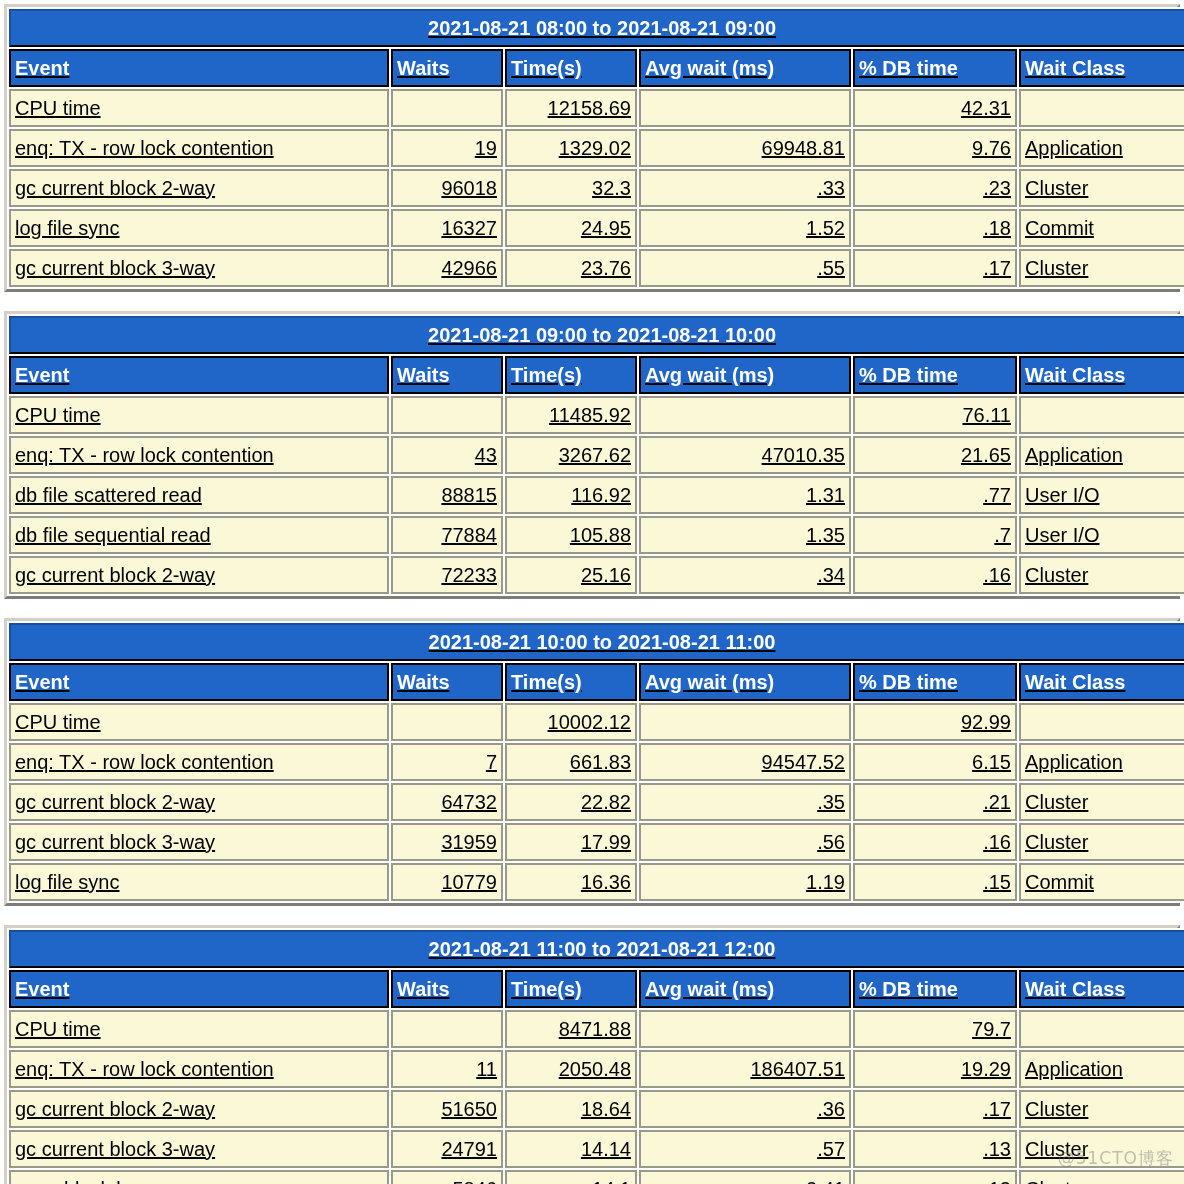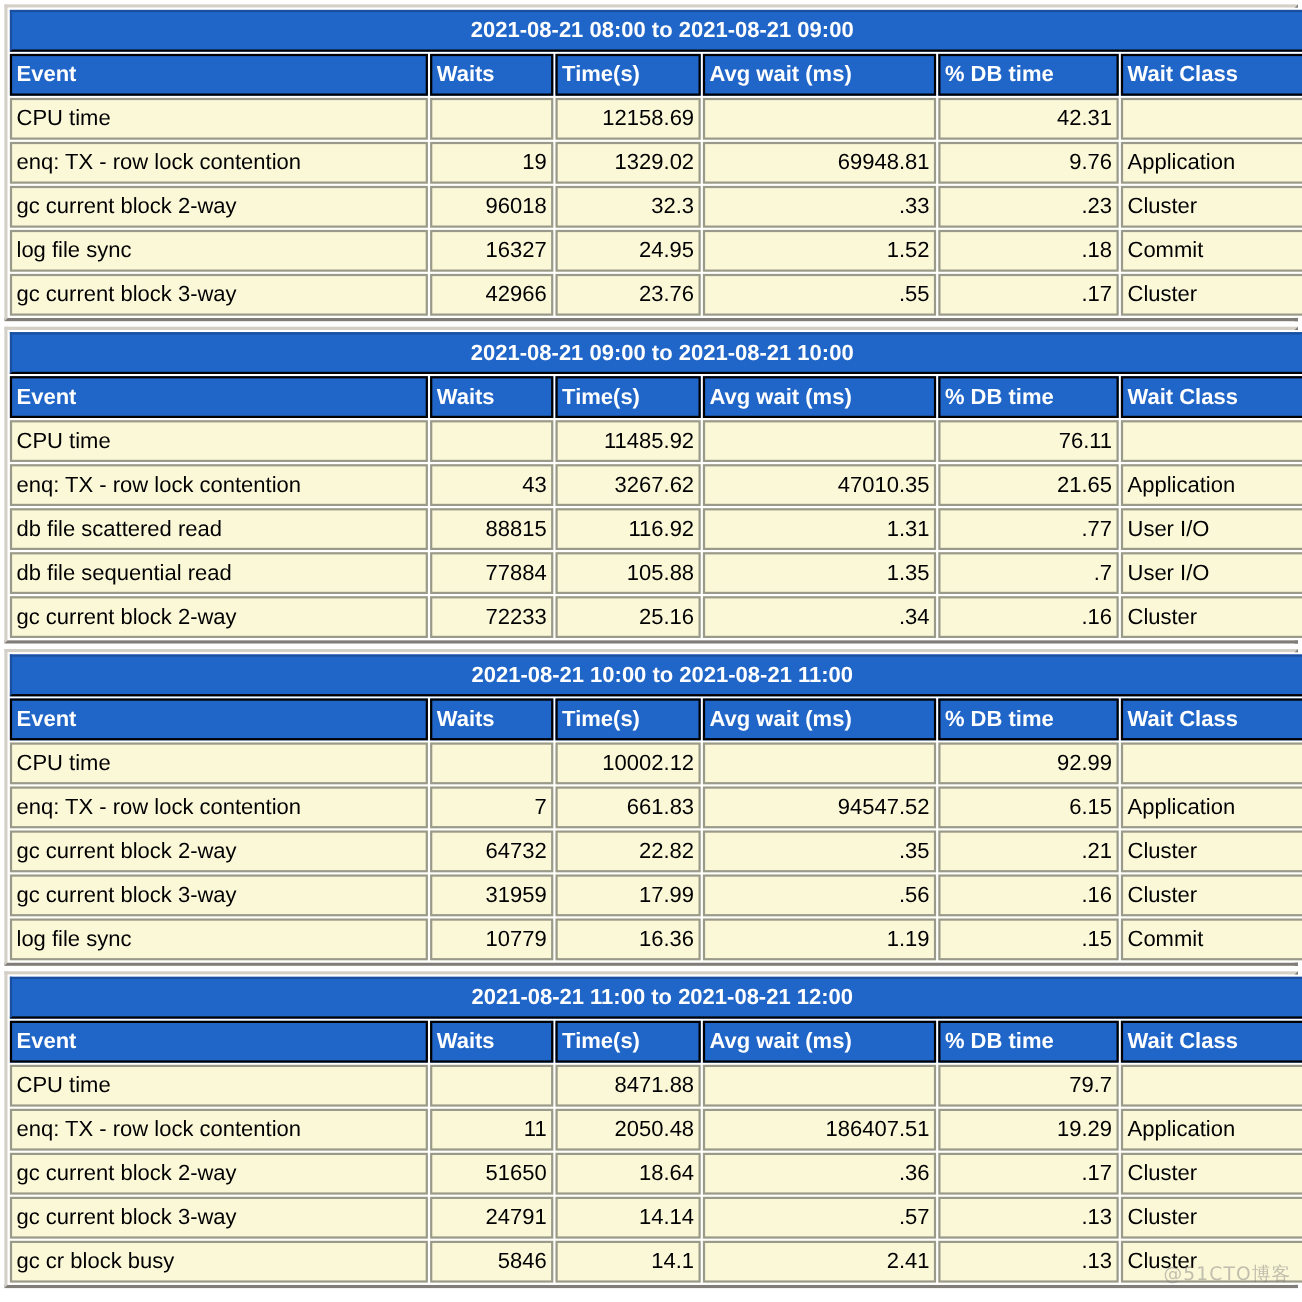--- a/index.html
+++ b/index.html
@@ -18,25 +18,26 @@
   #root {
     width: 1184px;
     height: 1184px;
     position: relative;
     box-sizing: border-box;
     padding: 0;
   }
 
   .awr-table-frame {
     width: 1176px;
-    margin: 4px 4px 5px 4px;
+    margin: 4px 4px 19px 4px;
     box-sizing: border-box;
     border: 3px outset #d4d0c8;
     background: #ffffff;
     padding: 0;
+    text-decoration: underline;
   }
   .awr-table-frame:last-of-type {
     margin-bottom: 0;
   }
 
   table.awr {
     width: 100%;
     border-collapse: separate;
     border-spacing: 2px;
     table-layout: fixed;

